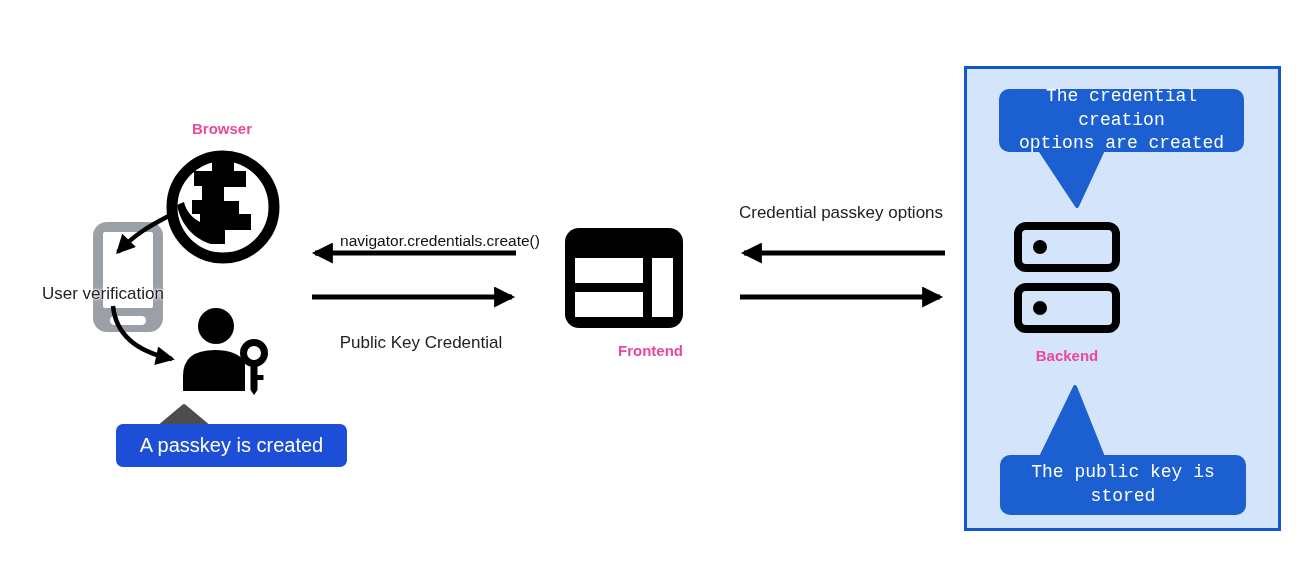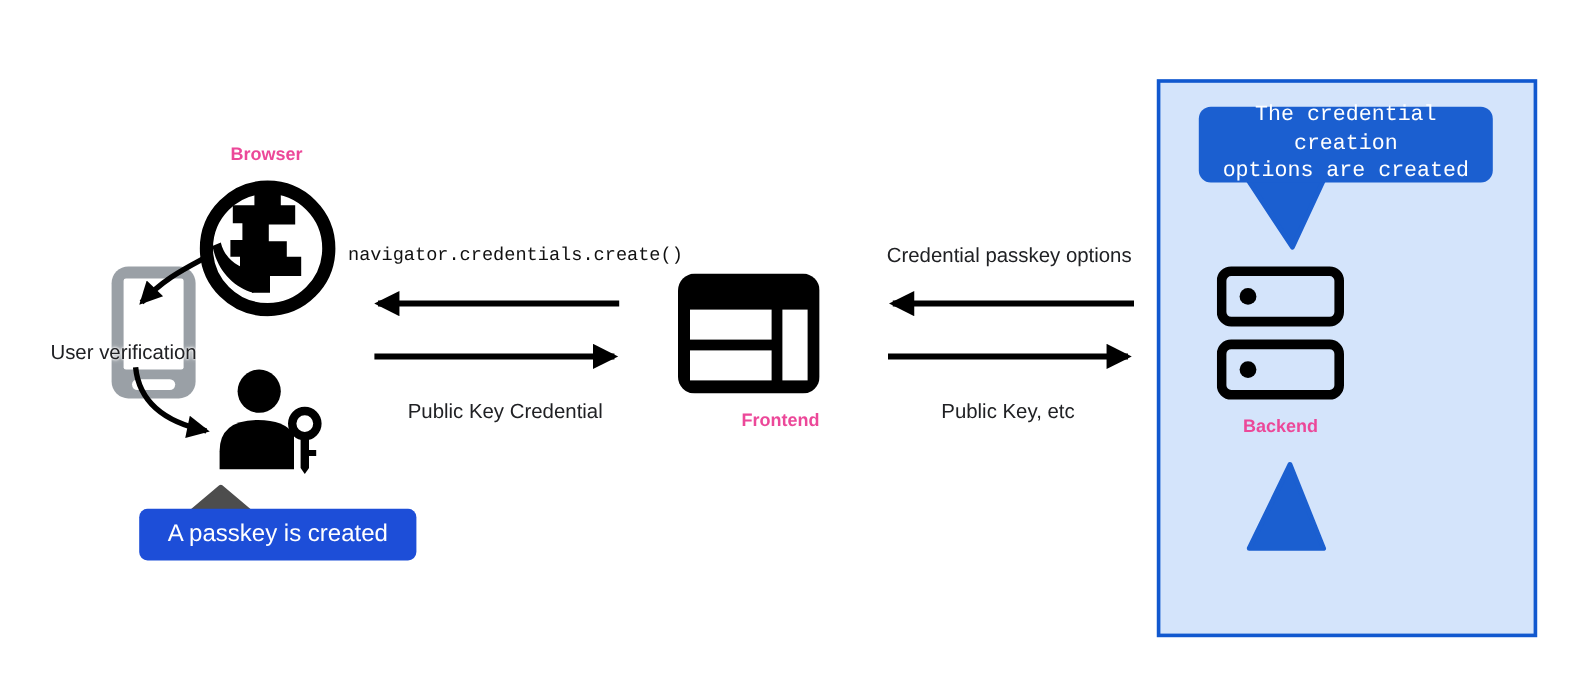--- a/index.html
+++ b/index.html
@@ -3,21 +3,21 @@
 <meta charset="utf-8">
 <style>
   html,body{margin:0;padding:0;background:#fff;}
   #canvas{
     position:relative;width:1310px;height:568px;background:#ffffff;overflow:hidden;
     font-family:"Liberation Sans","DejaVu Sans",sans-serif;color:#202124;
   }
   .abs{position:absolute;}
   .lbl{font-size:17px;color:#202124;text-align:center;}
   .lbl-bold{font-size:15px;font-weight:bold;color:#ec4899;text-align:center;}
-  .mono{font-family:Liberation Mono, monospace;font-size:15.5px;color:#111;text-align:left;}
+  .mono{font-family:Liberation Sans, sans-serif;font-size:15.5px;color:#111;text-align:center;margin-top:28px;}
   
   .phone{left:93px;top:222px;width:70px;height:110px;background:#9aa0a6;border-radius:14px;}
   .phone-screen{position:absolute;left:10px;top:10px;width:50px;height:76px;background:#fff;border-radius:2px;}
   .phone-homebar{position:absolute;left:17px;bottom:7px;width:36px;height:9px;background:#fff;border-radius:5px;}
   .uv-label{left:42px;top:284px;font-size:17px;white-space:nowrap;
     text-shadow:0 0 2px #fff,0 0 2px #fff,0 0 4px #fff;}
   
   .tip-dark{left:116px;top:424px;width:231px;height:43px;background:#1d4ed8;border-radius:7px;
     color:#fff;font-size:20px;display:flex;align-items:center;justify-content:center;}
   .tip-blue{background:#1b5fd0;border-radius:10px;color:#fff;font-size:18px;line-height:1.33;
@@ -94,27 +94,30 @@
   <div class="abs uv-label">User verification</div>
 
   <div class="abs mono" style="left:290px;top:204px;width:300px;">navigator.credentials.create()</div>
 
   <div class="abs lbl" style="left:296px;top:333px;width:250px;">Public Key Credential</div>
 
   <div class="abs lbl-bold" style="left:565px;top:342px;width:118px;text-align:right;">Frontend</div>
 
   <div class="abs lbl" style="left:716px;top:203px;width:250px;">Credential passkey options</div>
 
-  <div class="abs lbl" style="left:715px;top:333px;width:250px;">Public Key, etc</div>
 
   <div class="abs lbl-bold" style="left:1012px;top:347px;width:110px;">Backend</div>
 
   <div class="abs tip-dark">
     <span>A passkey is created</span>
   </div>
 
   <div class="abs tip-blue top">
     <span>The credential creation
 options are created</span>
   </div>
 
+  <div class="abs tip-blue bottom">
+    <span>The public key is
+stored</span>
+  </div>
 
 </div>
 
 </body></html>

